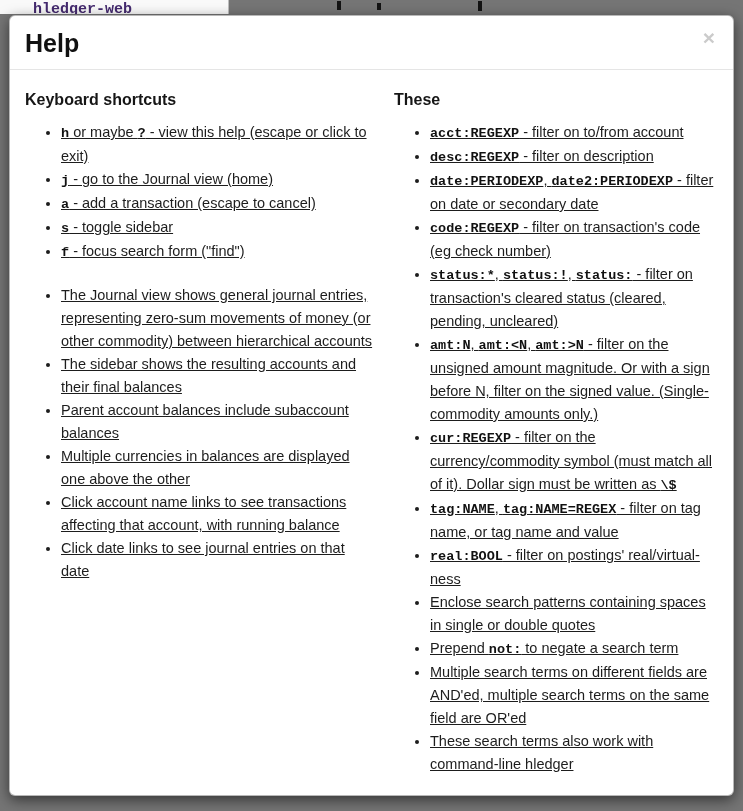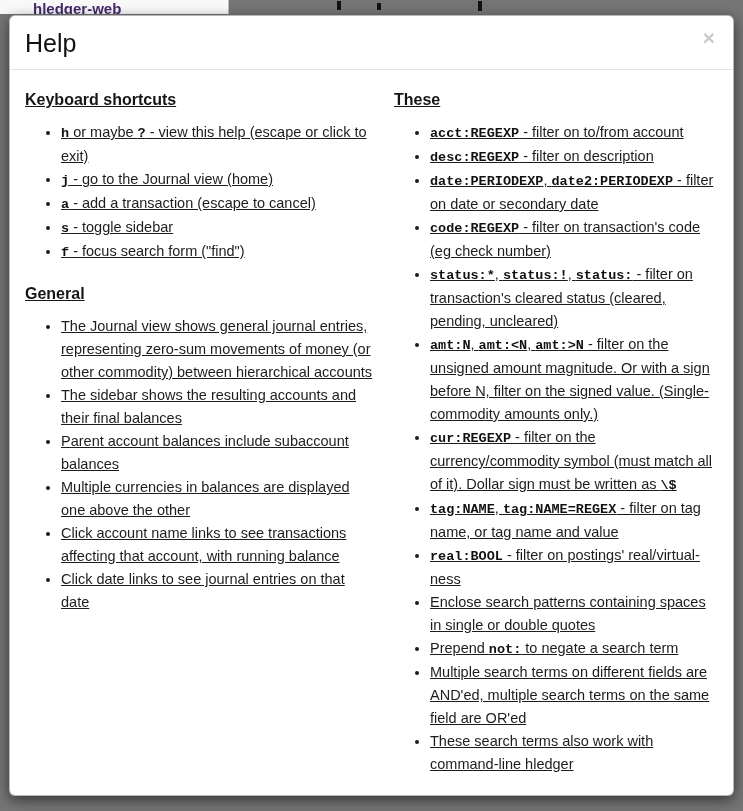--- a/index.html
+++ b/index.html
@@ -11,21 +11,21 @@
   }
   .viewport {
     position:relative; width:743px; height:811px;
     background:#757575; overflow:hidden;
   }
 
   
   .page-strip {
     position:absolute; left:0; top:0; width:229px; height:14px;
     background:#f9f9f9; border-right:1px solid #bdbdbd;
-    overflow:hidden; padding-left:33px;
+    overflow:hidden; padding-left:33px;font-family:Liberation Mono, monospace;
   }
   .brand {
     display:inline-block; margin-top:-4px;
     font-size:15px; font-weight:700;
     color:#442a6e; text-decoration:underline; cursor:pointer;
     white-space:nowrap;
   }
   .frag { position:absolute; background:#131313; }
   #frag1 { left:337px; top:1px;  width:4px; height:9px; }
   #frag2 { left:377px; top:3px;  width:4px; height:7px; }
@@ -37,39 +37,39 @@
     background:#ffffff; border-radius:6px;
     border:1px solid rgba(0,0,0,.28);
     box-shadow:0 4px 14px rgba(0,0,0,.55);
     overflow:hidden;
   }
   .modal-header {
     position:relative; padding:13px 15px 12px 15px;
     border-bottom:1px solid #e5e5e5;
   }
   .modal-title {
-    font-size:25px; font-weight:400; color:#111; line-height:28px;
+    font-size:25px; font-weight:700; color:#111; line-height:28px;
   }
   .close-btn {
     position:absolute; top:9px; right:14px;
     background:none; border:none;
     font-family:"Liberation Sans",sans-serif;
     font-size:21px; font-weight:700; color:#cbcbcb;
     cursor:pointer; line-height:21px; padding:2px 4px;
   }
   .modal-body {
     padding:4px 15px 20px 15px;
     display:flex;
   }
   .col-left  { width:350px; margin-right:19px; flex:none; }
   .col-right { width:326px; flex:none; }
 
   .sec-heading {
     font-size:16px; font-weight:700; color:#161616;
-    margin:16px 0 11px 0; line-height:20px;text-decoration:underline;
+    margin:16px 0 11px 0; line-height:20px;
   }
   ul { margin:0 0 20px 0; padding-left:36px; list-style:disc;text-decoration:underline; }
   li {
     font-size:14.5px; line-height:23px; color:#1d1d1d;
   }
   code {
     font-family:"Liberation Mono","DejaVu Sans Mono",monospace;
     font-weight:700; font-size:13.5px; color:#111;
   }
 </style>
@@ -93,21 +93,20 @@
     <div class="modal-body">
       <div class="col-left">
           <h3 class="sec-heading">Keyboard shortcuts</h3>
           <ul>
             <li><code>h</code><span> or maybe </span><code>?</code><span> - view this help (escape or click to exit)</span></li>
             <li><code>j</code><span> - go to the Journal view (home)</span></li>
             <li><code>a</code><span> - add a transaction (escape to cancel)</span></li>
             <li><code>s</code><span> - toggle sidebar</span></li>
             <li><code>f</code><span> - focus search form ("find")</span></li>
           </ul>
-          <h3 class="sec-heading">General</h3>
           <ul>
             <li><span>The Journal view shows general journal entries, representing zero-sum movements of money (or other commodity) between hierarchical accounts</span></li>
             <li><span>The sidebar shows the resulting accounts and their final balances</span></li>
             <li><span>Parent account balances include subaccount balances</span></li>
             <li><span>Multiple currencies in balances are displayed one above the other</span></li>
             <li><span>Click account name links to see transactions affecting that account, with running balance</span></li>
             <li><span>Click date links to see journal entries on that date</span></li>
           </ul>
         </div>
       <div class="col-right">

